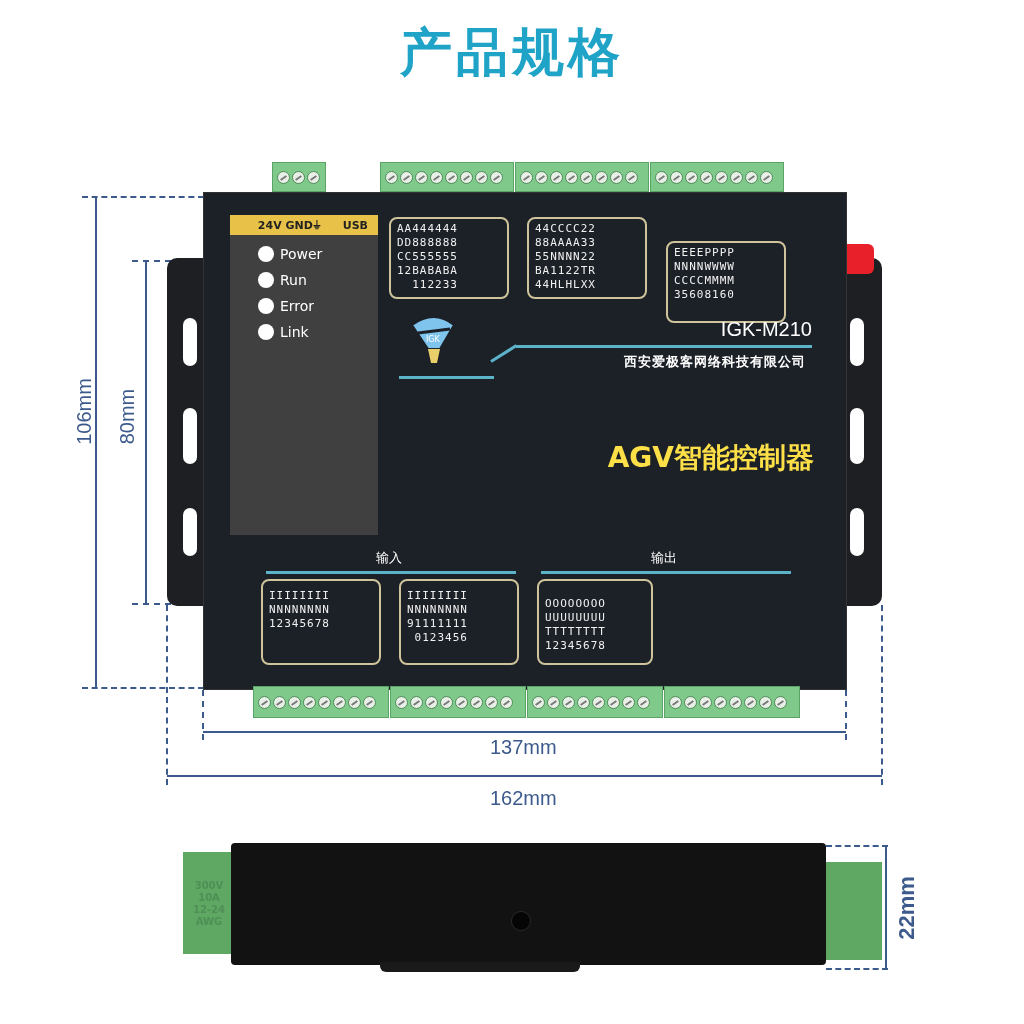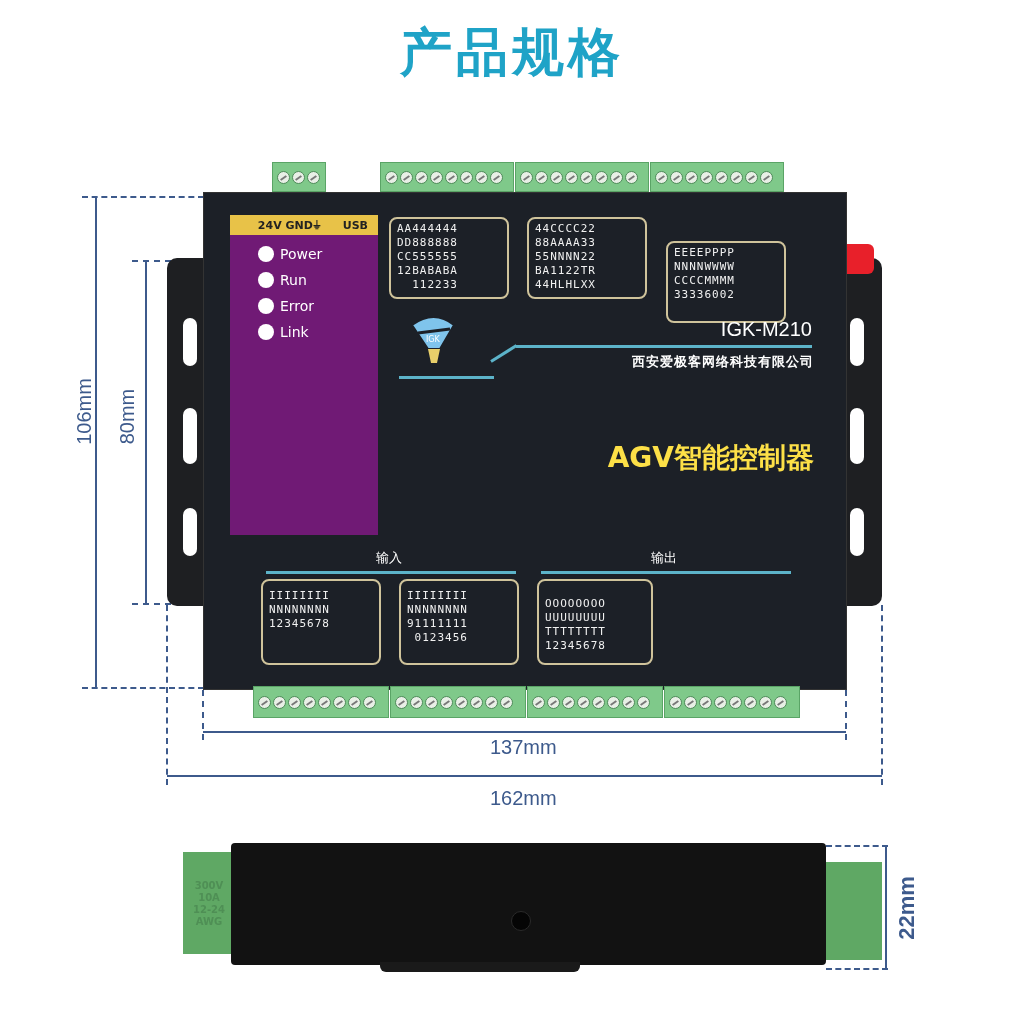--- a/index.html
+++ b/index.html
@@ -13,21 +13,21 @@
   .vdash{position:absolute;width:0;border-left:2px dashed #3d5a8c;}
   .hdash{position:absolute;height:0;border-top:2px dashed #3d5a8c;}
   
   .bracket{background:#1e1f22;border-radius:10px;}
   .slot{position:absolute;background:#fff;border-radius:10px;}
   .body{background:#1c2027;border:1px solid #333;}
   .terminal{position:absolute;background:#7fc98a;border:1px solid #5aa466;display:flex;align-items:center;padding:0 4px;box-sizing:border-box;gap:2px;}
   .screw{width:13px;height:13px;border-radius:50%;background:#e8efe6;border:1px solid #4d8a58;box-sizing:border-box;position:relative;}
   .screw::after{content:"";position:absolute;left:2px;right:2px;top:5px;height:2px;background:#777;transform:rotate(-35deg);}
   .yellowbar{background:#e8c248;color:#222;font-weight:bold;font-size:11px;display:flex;align-items:center;justify-content:flex-end;gap:22px;padding-right:10px;box-sizing:border-box;}
-  .bluepanel{background:#701a75;}
+  .bluepanel{background:#404040;}
   .led{display:flex;align-items:center;gap:6px;color:#fff;font-size:14px;height:26px;}
   .led .dot{width:16px;height:16px;border-radius:50%;background:#fff;}
   .pinbox{position:absolute;border:2px solid #cfc39b;border-radius:8px;box-sizing:border-box;padding:3px 6px;font-family:"DejaVu Sans Mono",monospace;color:#f1f1f1;font-size:11px;line-height:14px;}
   .pinrow{white-space:pre;letter-spacing:1px;}
   .model{color:#fff;font-size:20px;font-family:"Liberation Sans",sans-serif;}
   .company{color:#fff;font-size:13px;font-weight:bold;letter-spacing:1px;font-family:"DejaVu Serif",serif;}
   .product{color:#fde047;font-size:28px;font-weight:bold;}
   .seclabel{color:#fff;font-size:13px;text-align:center;}
   .secline{position:absolute;height:3px;background:#5cb3c9;}
 </style>
@@ -143,38 +143,38 @@
     <div class="pinrow">44CCCC22</div>
     <div class="pinrow">88AAAA33</div>
     <div class="pinrow">55NNNN22</div>
     <div class="pinrow">BA1122TR</div>
     <div class="pinrow">44HLHLXX</div>
   </div>
   <div class="pinbox" style="left:462px;top:24px;width:120px;height:82px;margin-top:24px;">
     <div class="pinrow">EEEEPPPP</div>
     <div class="pinrow">NNNNWWWW</div>
     <div class="pinrow">CCCCMMMM</div>
-    <div class="pinrow">33336002</div>
+    <div class="pinrow">35608160</div>
   </div>
 
   <div class="abs" style="left:200px;top:118px;width:60px;height:60px;">
     <svg width="60" height="60" viewBox="0 0 60 60">
       <path d="M8 14 Q30 -2 50 14 L36 38 L24 38 Z" fill="#7fc4ec" stroke="#1c2027" stroke-width="2"></path>
       <path d="M14 22 L46 18" stroke="#1c2027" stroke-width="3"></path>
       <path d="M24 38 L36 38 L33 52 L27 52 Z" fill="#e8cf6a"></path>
       <text x="22" y="31" font-size="8" fill="#fff" font-family="DejaVu Sans, sans-serif">IGK</text>
     </svg>
   </div>
 
   <div class="abs" style="left:195px;top:183px;width:95px;height:3px;background:#5cb3c9;"></div>
   <div class="abs" style="left:287px;top:167px;width:30px;height:3px;background:#5cb3c9;transform:rotate(-32deg);transform-origin:left;"></div>
   <div class="abs" style="left:312px;top:152px;width:296px;height:3px;background:#5cb3c9;"></div>
 
   <div class="abs model" style="left:500px;top:125px;width:108px;text-align:right;">IGK-M210</div>
-  <div class="abs company" style="left:355px;top:160px;width:255px;text-align:right;font-family:Liberation Serif, serif;">西安爱极客网络科技有限公司</div>
+  <div class="abs company" style="left:347px;top:160px;width:255px;text-align:right;font-family:Liberation Serif, serif;">西安爱极客网络科技有限公司</div>
   <div class="abs product" style="left:375px;top:246px;width:235px;text-align:right;">AGV智能控制器</div>
 
   <div class="abs seclabel" style="left:55px;top:356px;width:260px;">输入</div>
   <div class="secline" style="left:62px;top:378px;width:250px;"></div>
   <div class="pinbox" style="left:57px;top:386px;width:120px;height:86px;padding-top:8px;">
     <div class="pinrow">IIIIIIII</div>
     <div class="pinrow">NNNNNNNN</div>
     <div class="pinrow">12345678</div>
   </div>
   <div class="pinbox" style="left:195px;top:386px;width:120px;height:86px;padding-top:8px;">

